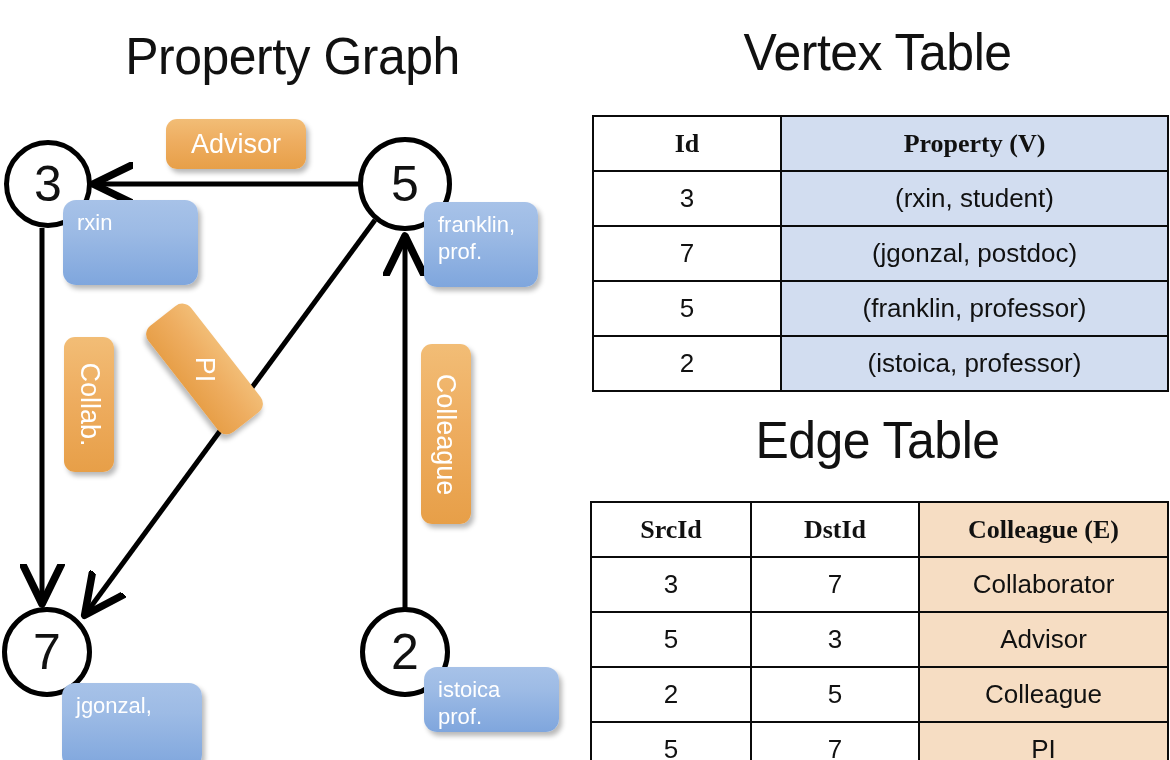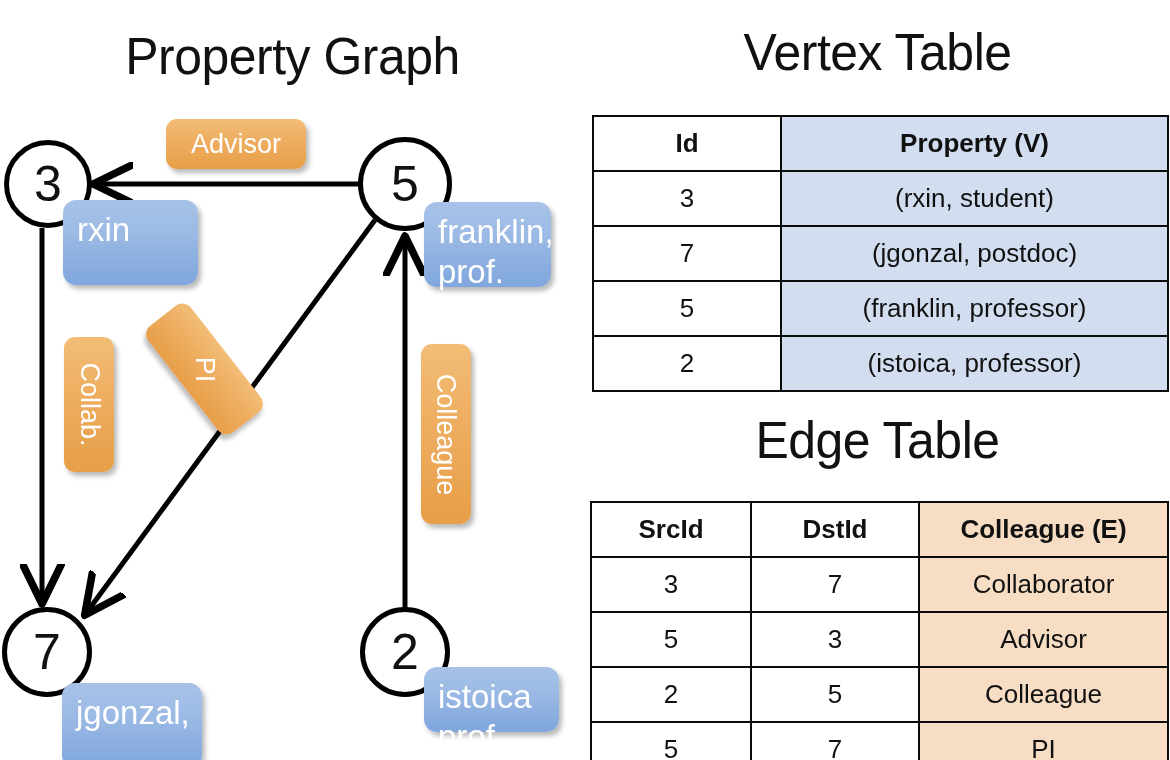--- a/index.html
+++ b/index.html
@@ -41,21 +41,21 @@
     font-size:50px;font-weight:300;color:#111;
     z-index:3;
   }
 
   .prop-box{
     position:absolute;
     border-radius:13px;
     background:linear-gradient(180deg,#a7c2e8 0%,#9dbbe5 35%,#7fa6dd 100%);
     box-shadow:3px 4px 5px rgba(0,0,0,0.28);
     color:#ffffff;
-    font-size:33px;
+    font-size:22px;
     font-weight:300;
     line-height:1.22;
     padding:10px 0 10px 14px;
     box-sizing:border-box;
     z-index:4;
   }
 
   .edge-label{
     position:absolute;
     border-radius:11px;
@@ -81,21 +81,21 @@
   .tbl td,.tbl th{
     border:2px solid #0b0b0b;
     text-align:center;
     font-weight:300;
     font-size:26px;
     color:#111;
     padding:0;
     height:53px;
     background:#fff;
   }
-  .tbl th{font-weight:700;}
+  .tbl th{font-weight:700;font-family:Liberation Serif, serif;}
   .blue-cell{background:#d2ddf0 !important;}
   .peach-cell{background:#f6ddc3 !important;}
 
   #vertex-table{left:592px;top:103px;width:575px;}
   #vertex-table col.c-id{width:188px;}
   #vertex-table col.c-prop{width:387px;}
 
   #edge-table{left:590px;top:489px;width:577px;}
   #edge-table col.c-src{width:160px;}
   #edge-table col.c-dst{width:168px;}
@@ -137,21 +137,21 @@
     <div class="node-circle" style="left:2px;top:595px;width:90px;height:90px;">
       <span>7</span>
     </div>
     <div class="node-circle" style="left:360px;top:595px;width:90px;height:90px;">
       <span>2</span>
     </div>
 
     <div class="prop-box" style="left:63px;top:188px;width:135px;height:85px;">
       <div>rxin</div>
     </div>
-    <div class="prop-box" style="left:424px;top:190px;width:127px;height:85px;">
+    <div class="prop-box" style="left:424px;top:190px;width:114px;height:85px;">
       <div>franklin,</div>
       <div>prof.</div>
     </div>
     <div class="prop-box" style="left:62px;top:671px;width:140px;height:85px;">
       <div>jgonzal,</div>
     </div>
     <div class="prop-box" style="left:424px;top:655px;width:135px;height:65px;">
       <div>istoica</div>
       <div>prof.</div>
     </div>

